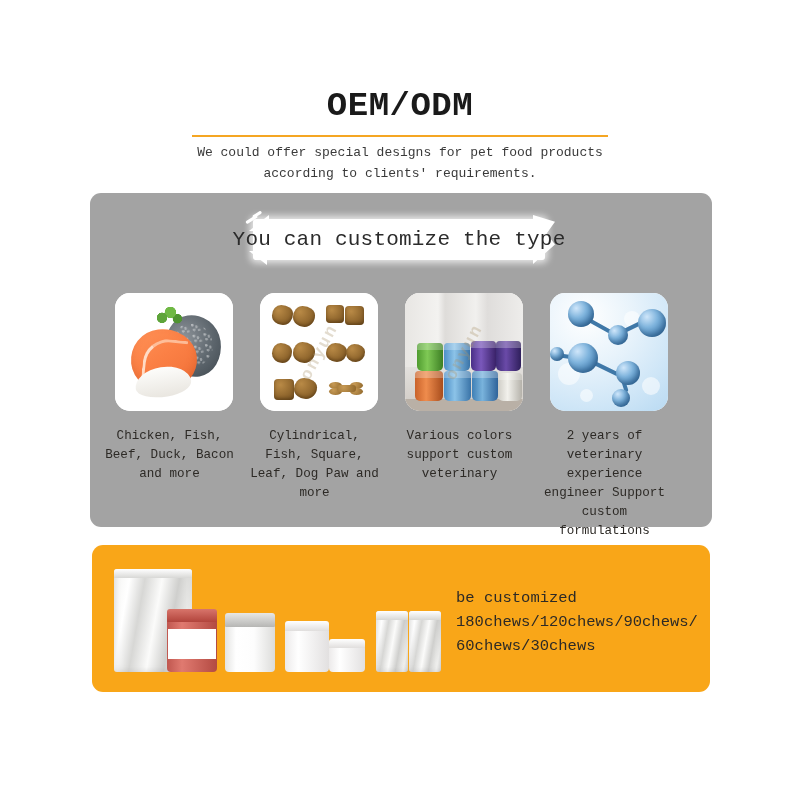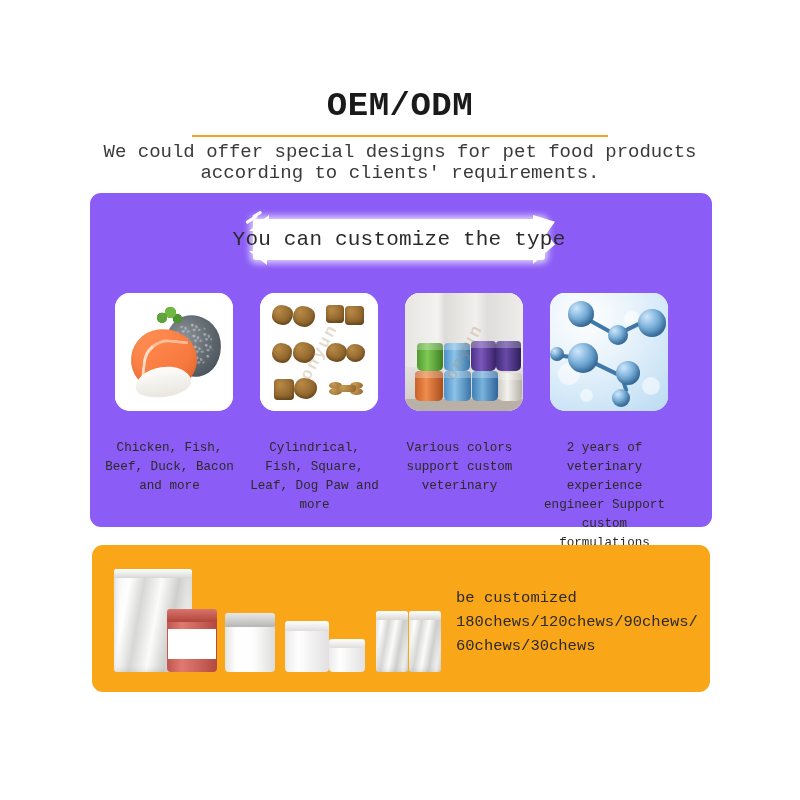--- a/index.html
+++ b/index.html
@@ -15,28 +15,28 @@
   .header-title{
     font-size:34px;font-weight:bold;letter-spacing:.5px;color:#1a1a1a;
     line-height:40px;margin:0;
   }
   .header-rule{
     position:absolute;left:192px;top:49px;width:416px;height:2px;
     background:#f5a623;
   }
   .header-sub{
     position:absolute;left:0;top:56px;width:800px;text-align:center;
-    font-size:19px;line-height:21px;color:#3a3a3a;
+    font-size:13px;line-height:21px;color:#3a3a3a;
   }
   .header-sub span{display:block;}
 
   
   .panel-main{
     position:absolute;left:90px;top:193px;width:622px;height:334px;
-    background:#8b5cf6;border-radius:11px;
+    background:#a3a3a3;border-radius:11px;
   }
 
   
   .ribbon{
     position:absolute;left:155px;top:20px;width:310px;height:53px;
   }
   .ribbon-body{
     position:absolute;left:8px;top:6px;width:292px;height:41px;
     background:#ffffff;border-radius:3px;
     box-shadow:0 0 7px 3px rgba(255,255,255,.75);
@@ -73,21 +73,21 @@
   .cards{
     position:absolute;left:22px;top:100px;width:578px;height:212px;
     display:flex;gap:22px;
   }
   .card{width:123px;display:flex;flex-direction:column;align-items:center;}
   .card-thumb{
     width:118px;height:118px;border-radius:15px;overflow:hidden;
     background:#ffffff;position:relative;flex:none;
   }
   .card-caption{
-    margin-top:28px;width:134px;margin-left:-8px;text-align:center;
+    margin-top:16px;width:134px;margin-left:-8px;text-align:center;
     font-size:12.6px;line-height:19px;color:#2d2a26;
   }
 
   
   .salmon-bg{position:absolute;inset:0;background:#ffffff;}
   .salmon-skin{
     position:absolute;left:50px;top:22px;width:56px;height:62px;
     background:radial-gradient(circle at 35% 35%,#8d9399 0%,#5d666d 55%,#3d464d 100%);
     border-radius:48% 52% 46% 54%/52% 48% 52% 48%;
     transform:rotate(-8deg);

